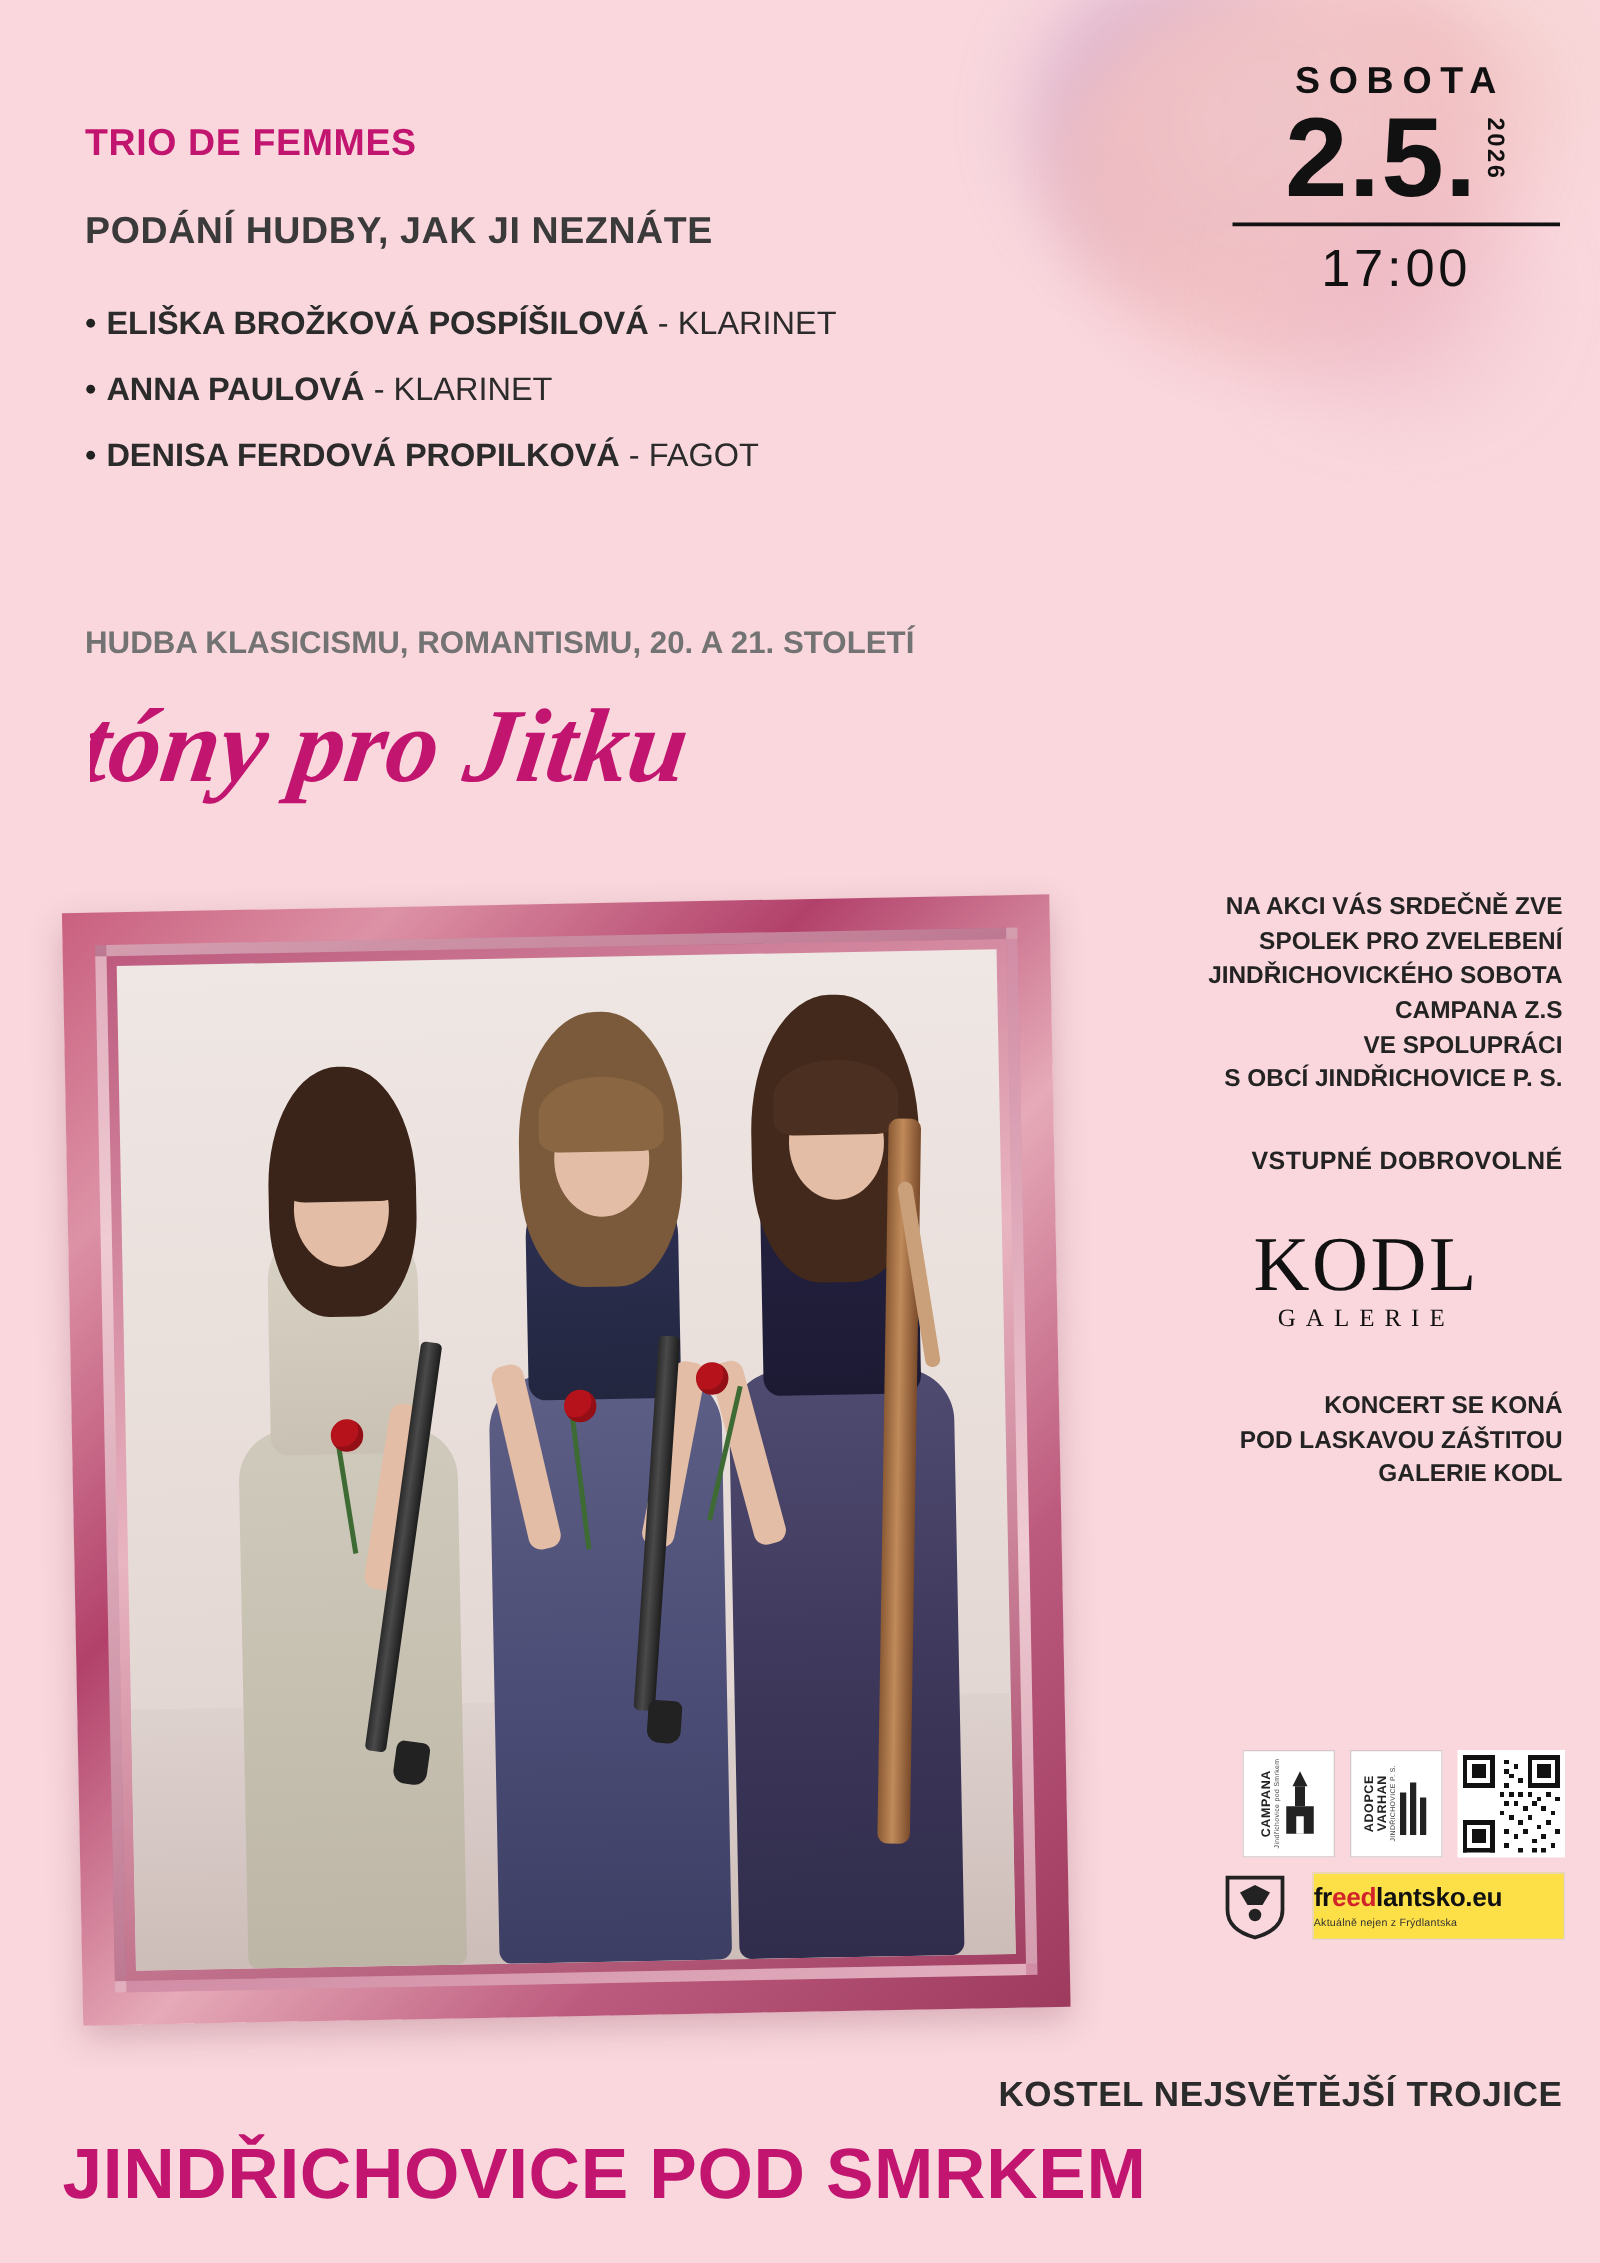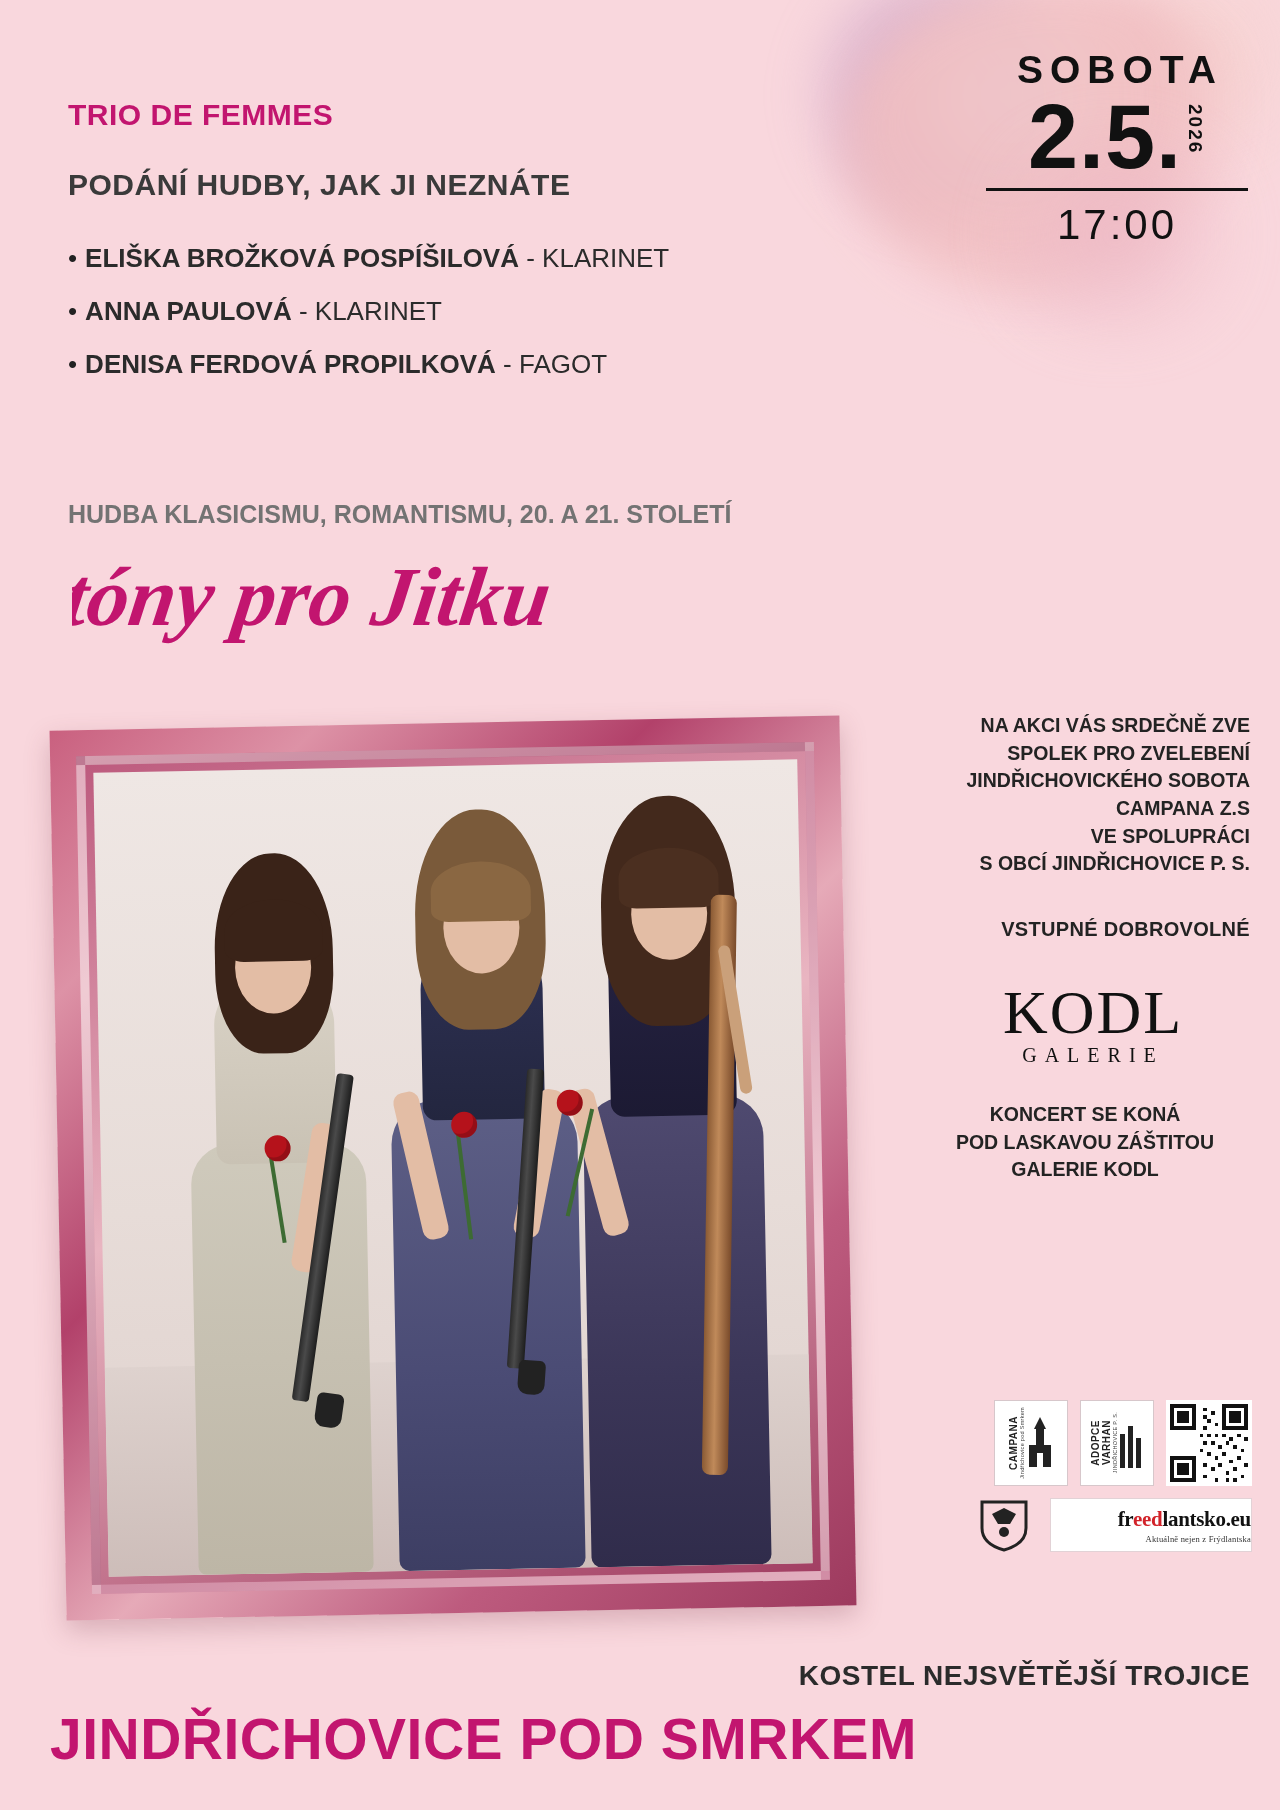--- a/index.html
+++ b/index.html
@@ -55,21 +55,21 @@
   .date-block {
     position: absolute;
     top: 48px;
     right: 28px;
     width: 270px;
     text-align: center;
     z-index: 3;
     color: #111;
   }
   .date-day {
-    font-size: 39px;
+    font-size: 30px;
     letter-spacing: 7px;
     font-weight: 700;
     margin-left: 6px;
   }
   .date-main-row {
     display: flex;
     align-items: flex-start;
     justify-content: center;
     margin-top: 2px;
   }
@@ -250,25 +250,25 @@
     color: #111;
   }
   .kodl-sub {
     font-family: "Liberation Serif", serif;
     font-size: 20px;
     letter-spacing: 8px;
     color: #111;
     margin-top: 2px;
   }
   .kodl-note {
-    margin-top: 34px;
+    margin-top: 44px;
     font-size: 19.5px;
     line-height: 1.42;
     font-weight: 700;
-    text-align: center;
+    text-align: right;
   }
 
   
   .logos {
     position: absolute;
     right: 28px;
     top: 1400px;
     width: 340px;
     z-index: 3;
   }
@@ -285,21 +285,21 @@
     box-sizing: border-box;
     display: flex;
     align-items: center;
     justify-content: center;
     position: relative;
   }
   .logo-campana { width: 74px; height: 86px; }
   .logo-adopce { width: 74px; height: 86px; }
   .qr { width: 86px; height: 86px; background:#fff; padding:4px; box-sizing:border-box; }
   .logo-coat { width: 62px; height: 54px; background: transparent; border: none; }
-  .logo-freed { width: 200px; height: 52px; background:#ffffff; border:1px solid #e2d2d6; display:flex; flex-direction:column; align-items:flex-end; justify-content:center;font-family:Liberation Serif, serif; }
+  .logo-freed { width: 200px; height: 52px; background:#fde047; border:1px solid #e2d2d6; display:flex; flex-direction:column; align-items:flex-start; justify-content:center; }
   .freed-main { font-size: 21px; font-weight: 700; color:#111; letter-spacing:-.3px; }
   .freed-main .hl { color:#d2232a; }
   .freed-sub { font-size: 8.5px; color:#333; margin-top:2px; letter-spacing:.2px; }
   .vert-text {
     writing-mode: vertical-rl;
     transform: rotate(180deg);
     font-size: 10px;
     font-weight: 700;
     letter-spacing: .5px;
     color: #222;

